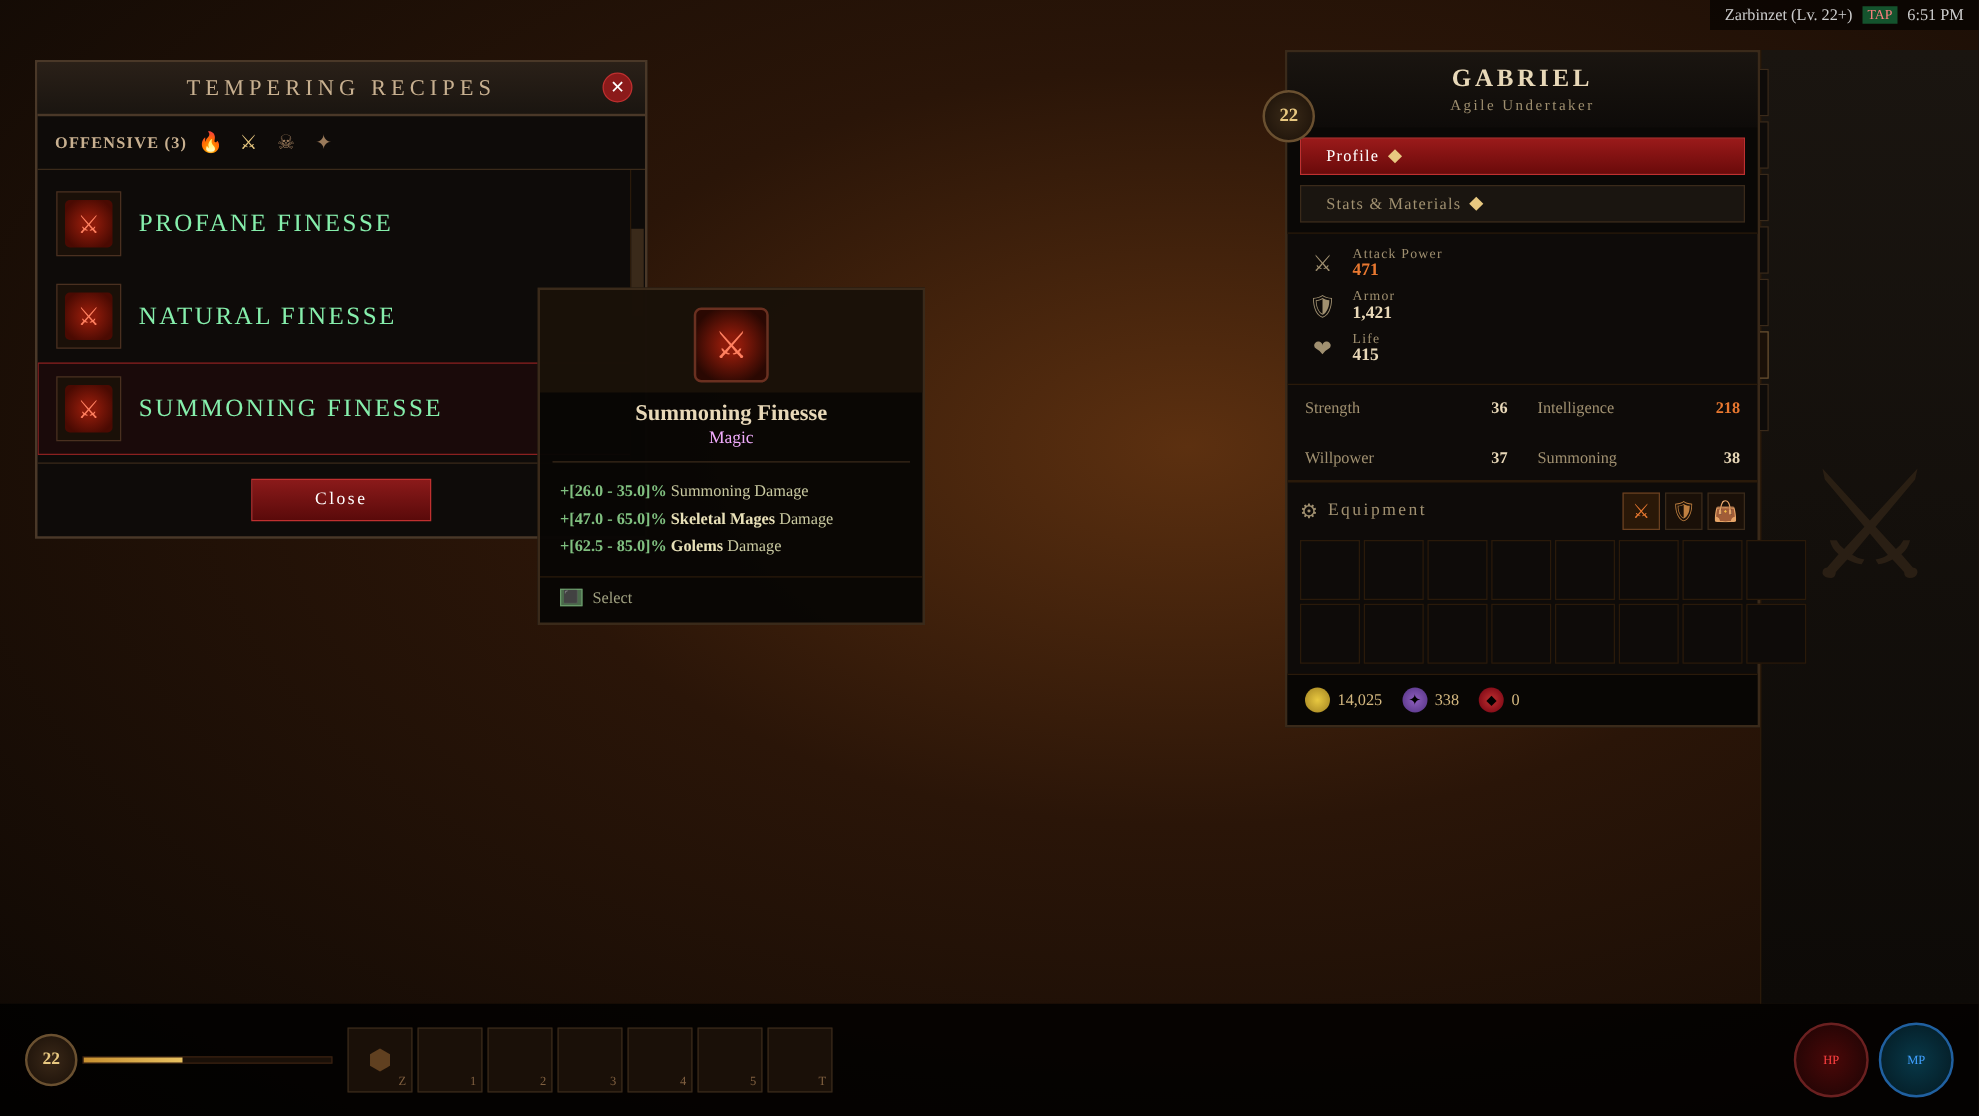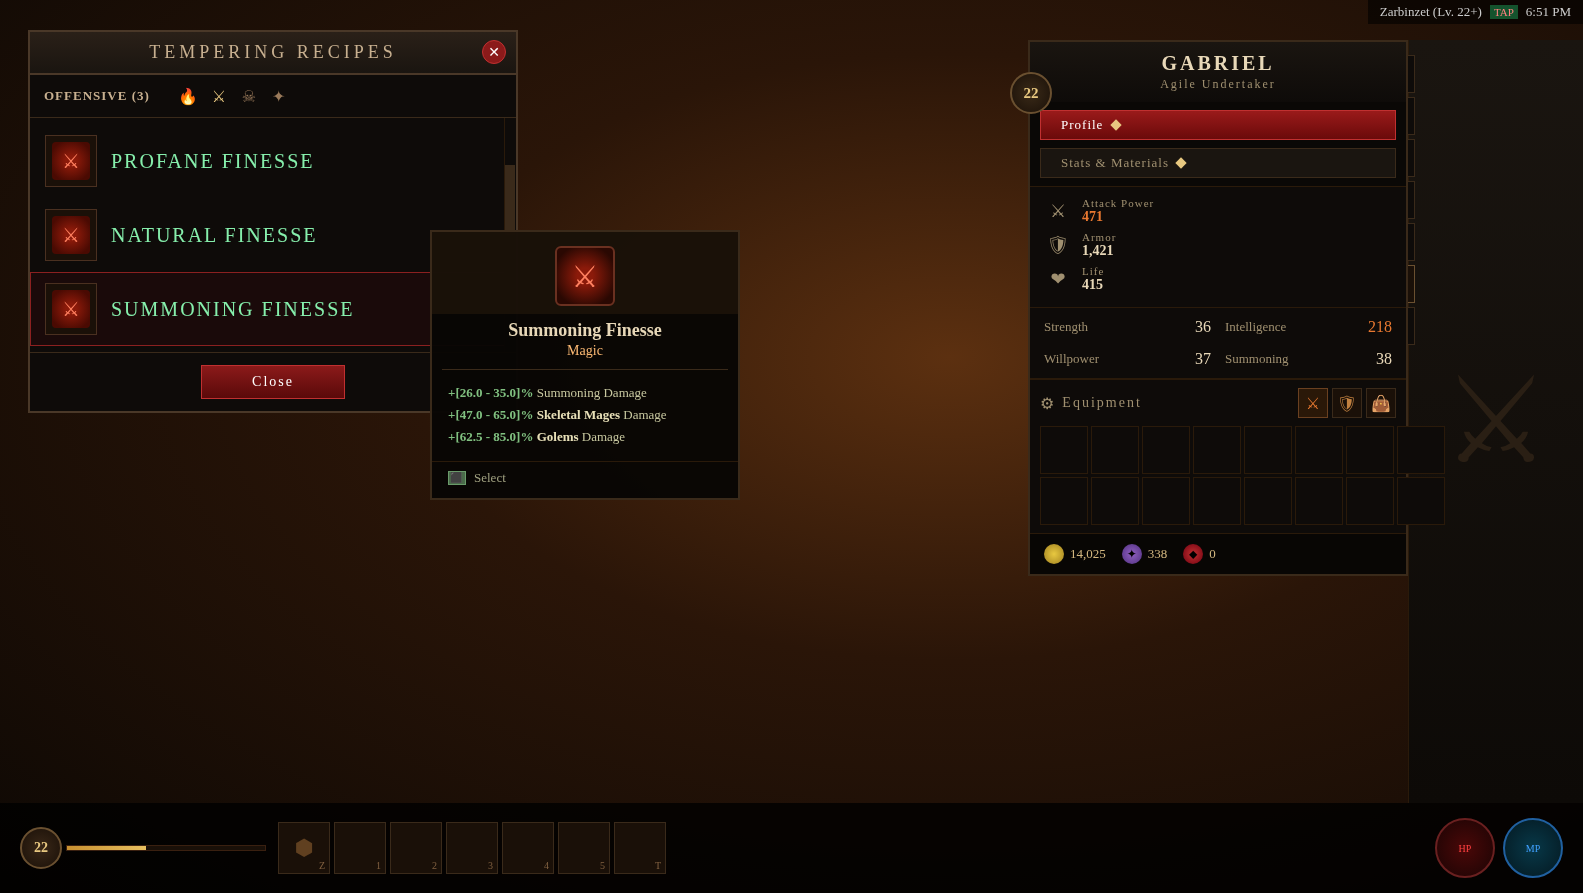--- a/index.html
+++ b/index.html
@@ -31,21 +31,21 @@
       background: rgba(0,0,0,0.6);
       color: #ccc;
       font-size: 13px;
       z-index: 100;
     }
 
     
     .tempering-panel {
       position: absolute;
       left: 28px;
-      top: 30px;
+      top: 48px;
       width: 490px;
       background: #0e0b09;
       border: 2px solid #4a3828;
       z-index: 50;
     }
 
     .tempering-title-bar {
       background: linear-gradient(180deg, #2a2018 0%, #1a1510 100%);
       border-bottom: 2px solid #4a3828;
       text-align: center;
@@ -75,21 +75,21 @@
       color: #fff;
       font-size: 14px;
       cursor: pointer;
       border: 1px solid #c03030;
     }
 
     .tempering-tabs {
       padding: 10px 14px;
       display: flex;
       align-items: center;
-      gap: 28px;
+      gap: 8px;
       border-bottom: 1px solid #3a2a1a;
     }
 
     .tab-offensive {
       color: #c8b090;
       font-size: 13px;
       font-weight: bold;
       letter-spacing: 1px;
     }
 
@@ -226,21 +226,21 @@
     .tooltip-title {
       text-align: center;
       color: #e8d8b8;
       font-size: 18px;
       padding: 6px 14px 2px;
       font-weight: bold;
     }
 
     .tooltip-subtitle {
       text-align: center;
-      color: #fdba74;
+      color: #f0abfc;
       font-size: 14px;
       padding: 0 26px 10px;
     }
 
     .tooltip-divider {
       height: 1px;
       background: #3a2a1a;
       margin: 0 10px 10px;
     }
 
@@ -393,39 +393,39 @@
 
     .stats-divider {
       height: 1px;
       background: #2a1a0a;
       margin: 4px 0;
     }
 
     .attr-grid {
       display: grid;
       grid-template-columns: 1fr 1fr;
-      gap: 14px;
+      gap: 24px;
       padding: 6px 14px 10px;
     }
 
     .attr-item {
       display: flex;
       justify-content: space-between;
       align-items: center;
     }
 
     .attr-name {
       color: #a09070;
       font-size: 13px;
     }
 
     .attr-value {
       color: #e8d8b8;
-      font-size: 16px;
-      font-weight: normal;
+      font-size: 13px;
+      font-weight: bold;
     }
 
     .attr-value.orange { color: #e87830; }
 
     
     .equipment-section {
       border-top: 2px solid #2a1a0a;
       padding: 8px 10px;
     }
 

